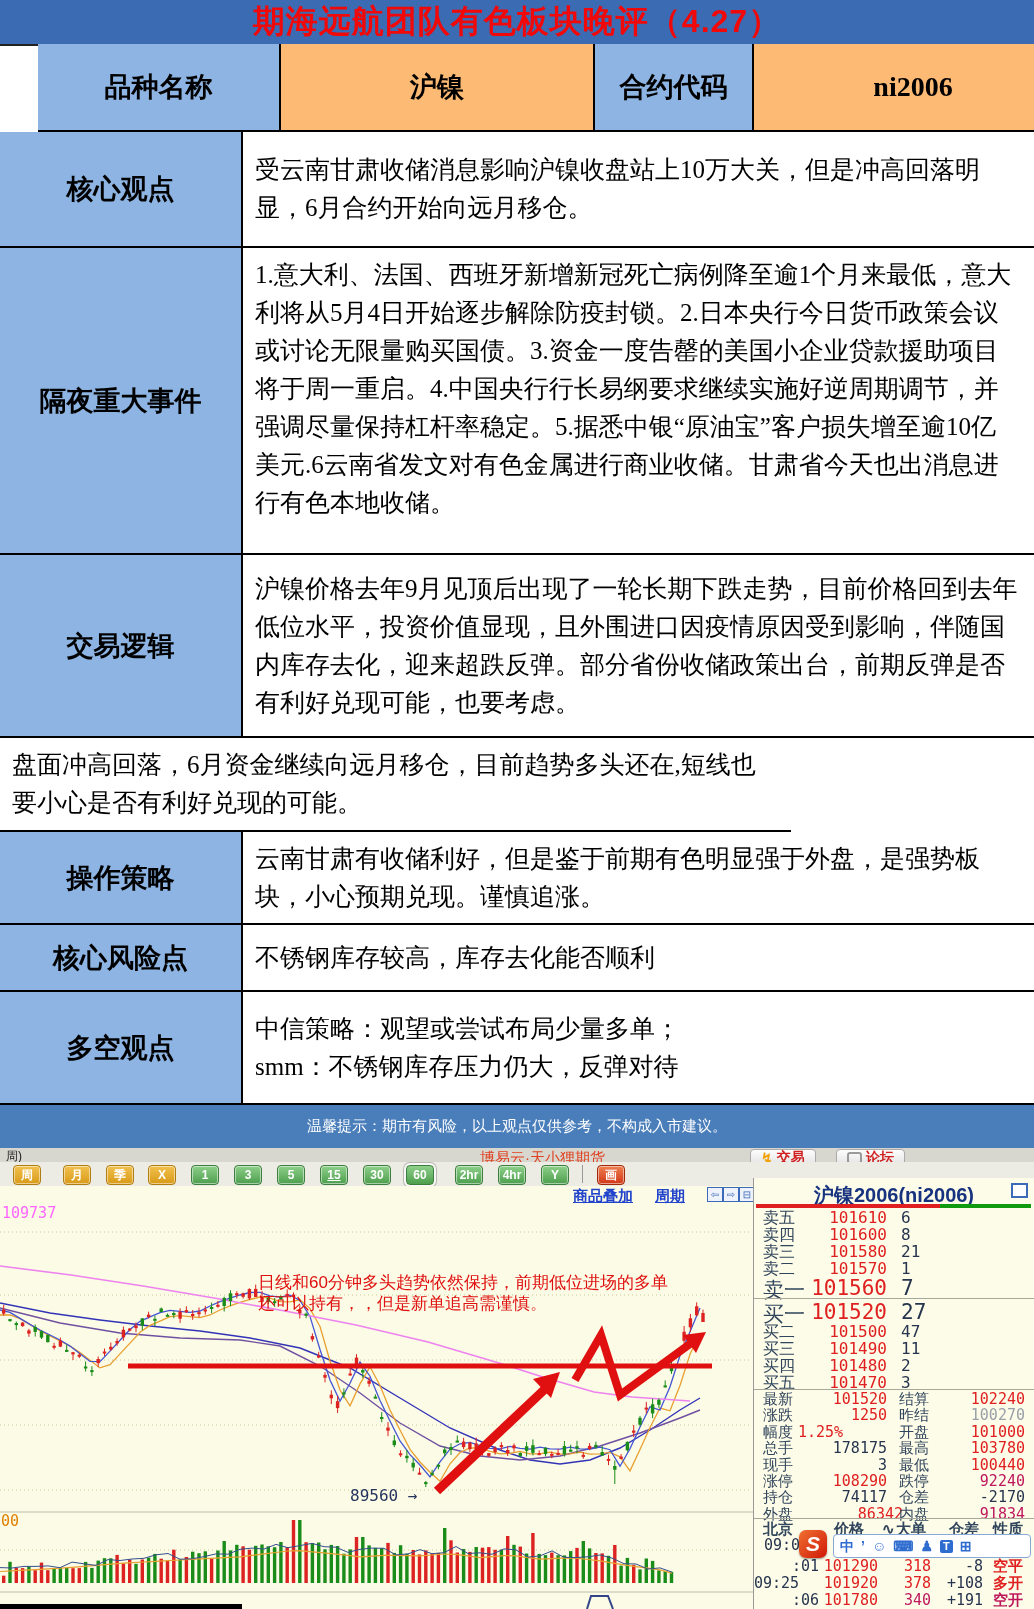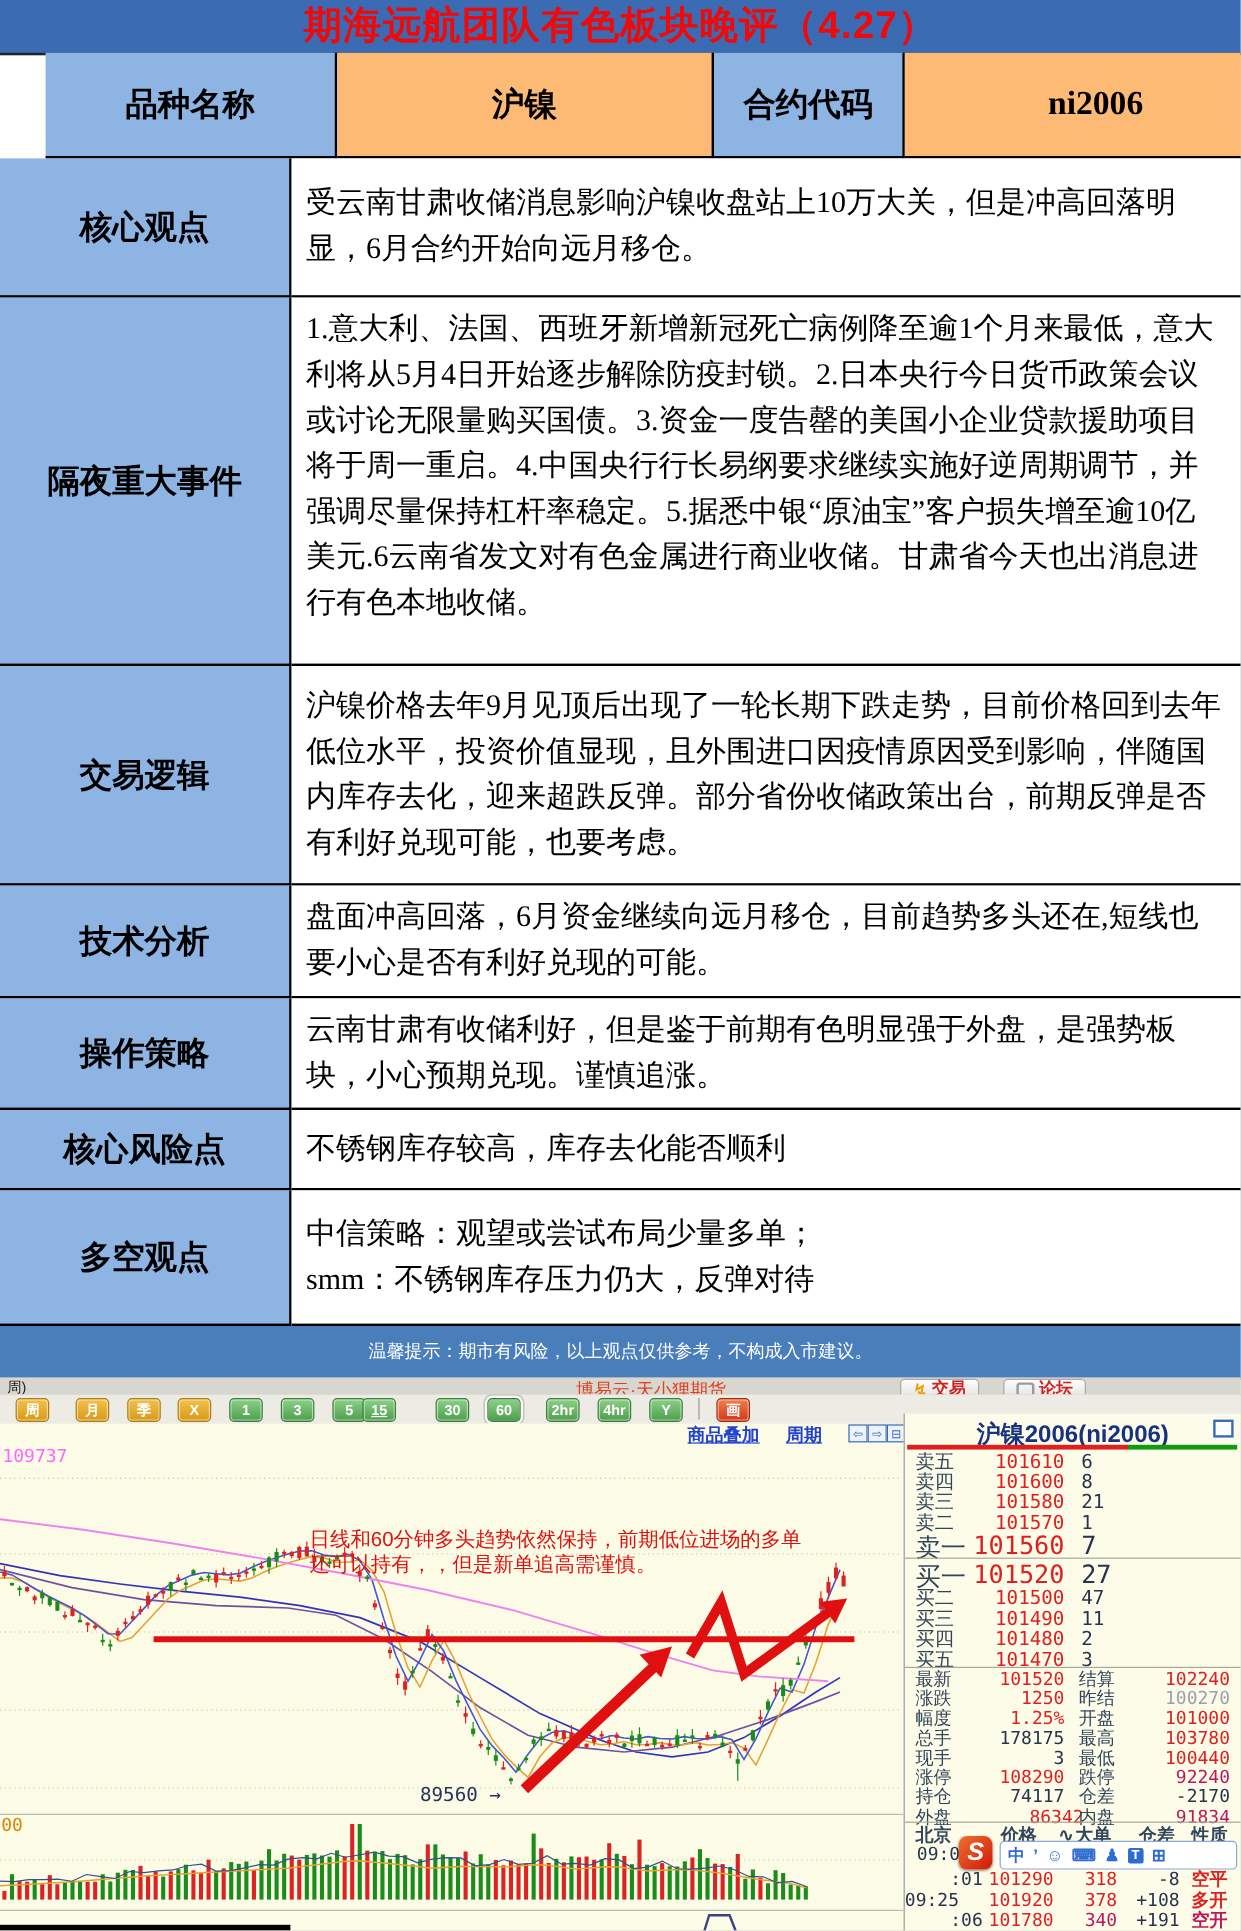--- a/index.html
+++ b/index.html
@@ -116,23 +116,20 @@
   </div>
   <div class="trow" style="top:555px;height:183px">
     <div class="tlabel">
         <span>交易逻辑</span>
       </div>
     <div class="tcontent">
         <span>沪镍价格去年9月见顶后出现了一轮长期下跌走势，目前价格回到去年低位水平，投资价值显现，且外围进口因疫情原因受到影响，伴随国内库存去化，迎来超跌反弹。部分省份收储政策出台，前期反弹是否有利好兑现可能，也要考虑。</span>
       </div>
   </div>
   <div class="trow" style="top:738px;height:94px">
-    <div class="tlabel">
-        <span>技术分析</span>
-      </div>
     <div class="tcontent">
         <span>盘面冲高回落，6月资金继续向远月移仓，目前趋势多头还在,短线也要小心是否有利好兑现的可能。</span>
       </div>
   </div>
   <div class="trow" style="top:832px;height:93px">
     <div class="tlabel">
         <span>操作策略</span>
       </div>
     <div class="tcontent">
         <span>云南甘肃有收储利好，但是鉴于前期有色明显强于外盘，是强势板块，小心预期兑现。谨慎追涨。</span>
@@ -175,21 +172,21 @@
     </div>
 
     <div class="toolbar" id="toolbar">
         <div class="pbtn y" style="left: 13px;">周</div>
         <div class="pbtn y" style="left: 63px;">月</div>
         <div class="pbtn y" style="left: 106px;">季</div>
         <div class="pbtn y" style="left: 148px;">X</div>
         <div class="pbtn g" style="left: 191px;">1</div>
         <div class="pbtn g" style="left: 234px;">3</div>
         <div class="pbtn g" style="left: 277px;">5</div>
-        <div class="pbtn g" style="left: 302px; text-decoration: underline;">15</div>
+        <div class="pbtn g" style="left: 320px; text-decoration: underline;">15</div>
         <div class="pbtn g" style="left: 363px;">30</div>
         <div class="pbtn g sel" style="left: 406px;">60</div>
         <div class="pbtn g" style="left: 455px;">2hr</div>
         <div class="pbtn g" style="left: 498px;">4hr</div>
         <div class="pbtn g" style="left: 541px;">Y</div>
         <div class="tsep" style="left: 582px;"></div>
         <div class="pbtn r" style="left: 597px;">画</div>
       </div>
 
     <div class="chart-header">
@@ -631,21 +628,21 @@
             <span class="num c-r" style="position:absolute;left:138px;width:133px;text-align:right">102240</span>
           </div>
           <div class="strow" style="top: 228px; font-size: 15px;">
             <span class="lab" style="position:absolute;left:9px">涨跌</span>
             <span class="num c-r" style="position:absolute;left:0;width:133px;text-align:right">1250</span>
             <span class="lab" style="position:absolute;left:145px">昨结</span>
             <span class="num c-gy" style="position:absolute;left:138px;width:133px;text-align:right">100270</span>
           </div>
           <div class="strow" style="top: 245px; font-size: 15px;">
             <span class="lab" style="position:absolute;left:9px">幅度</span>
-            <span class="num c-r" style="position:absolute;left:0;width:133px;text-align:right">1.25%</span>
+            <span class="num c-r" style="position:absolute;left:0;width:133px;text-align:center">1.25%</span>
             <span class="lab" style="position:absolute;left:145px">开盘</span>
             <span class="num c-r" style="position:absolute;left:138px;width:133px;text-align:right">101000</span>
           </div>
           <div class="strow" style="top: 261px; font-size: 15px;">
             <span class="lab" style="position:absolute;left:9px">总手</span>
             <span class="num c-n" style="position:absolute;left:0;width:133px;text-align:right">178175</span>
             <span class="lab" style="position:absolute;left:145px">最高</span>
             <span class="num c-r" style="position:absolute;left:138px;width:133px;text-align:right">103780</span>
           </div>
           <div class="strow" style="top: 278px; font-size: 15px;">

